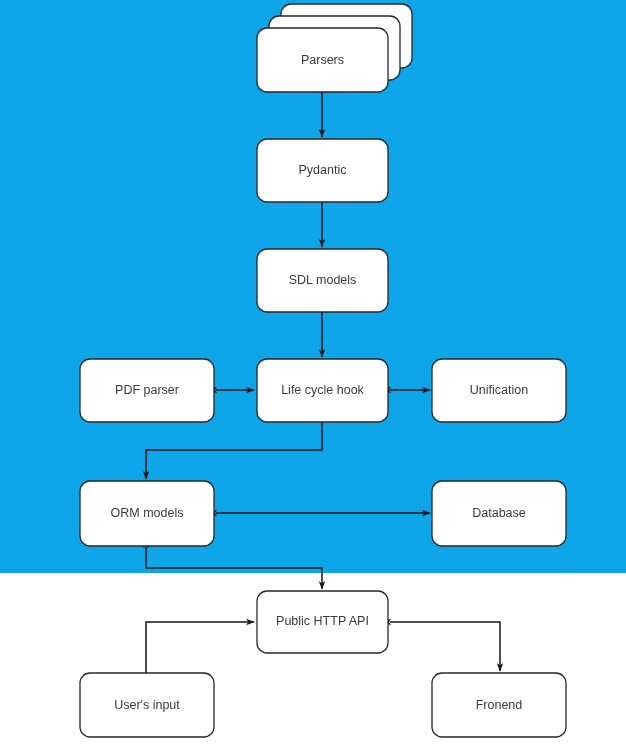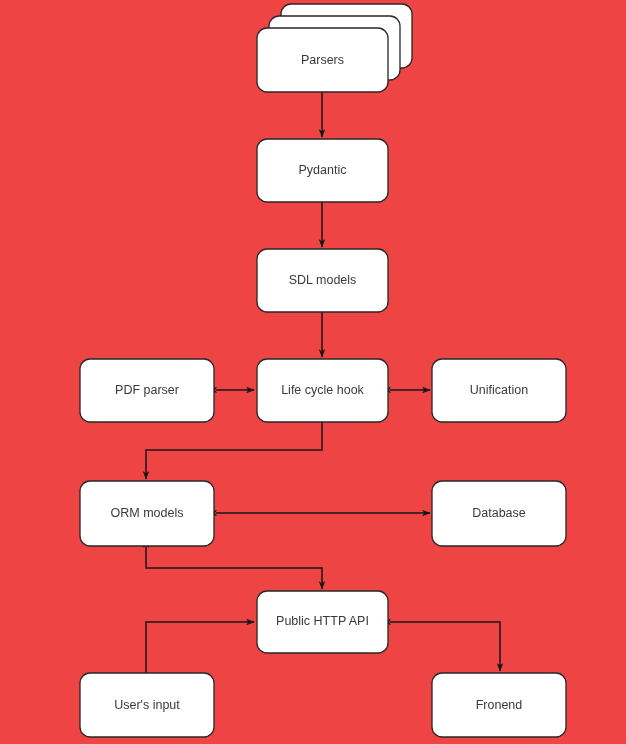--- a/index.html
+++ b/index.html
@@ -10,22 +10,22 @@
   }
   body {
     width: 626px;
     height: 744px;
     overflow: hidden;
     font-family: "Liberation Sans", "DejaVu Sans", sans-serif;
   }
   #diagram-root {
     position: relative;
     width: 626px;
-    height: 744px;
-    background: #ef4444;
+    height: 573px;
+    background: #0ea5e9;
   }
   svg#flowchart {
     display: block;
     width: 626px;
     height: 744px;
   }
   .node-shape {
     fill: #ffffff;
     stroke: #272727;
     stroke-width: 1.3;

